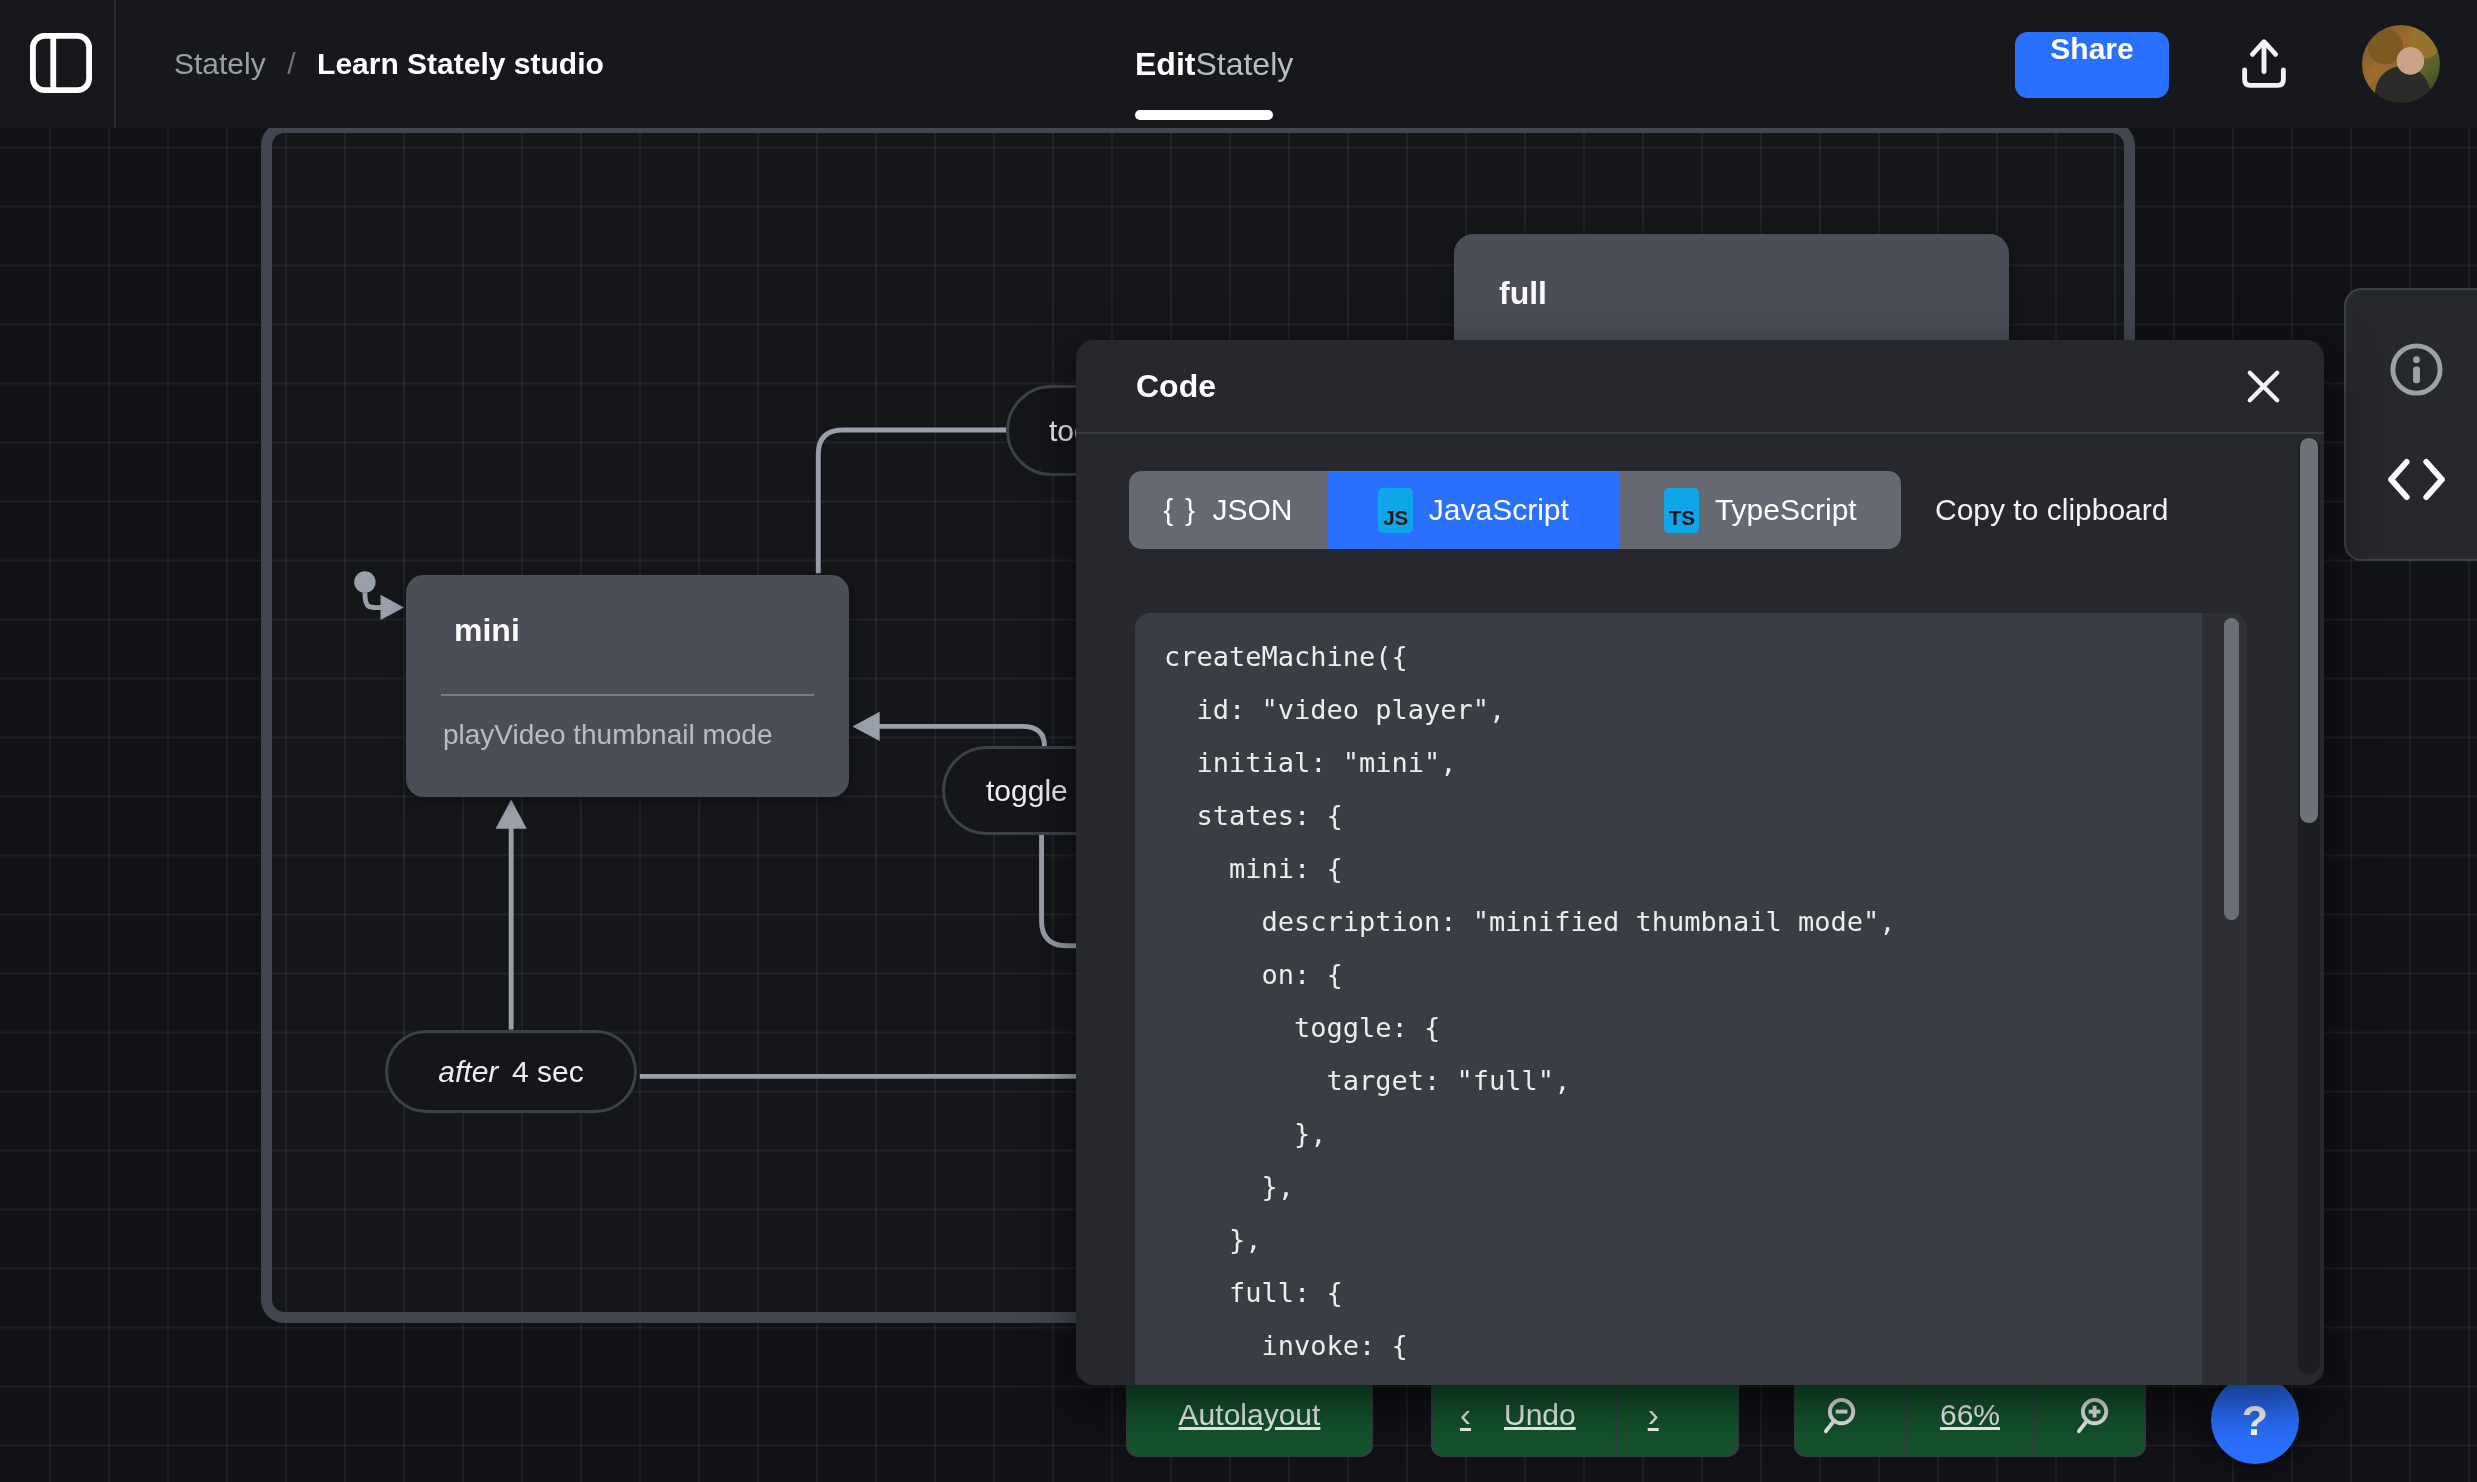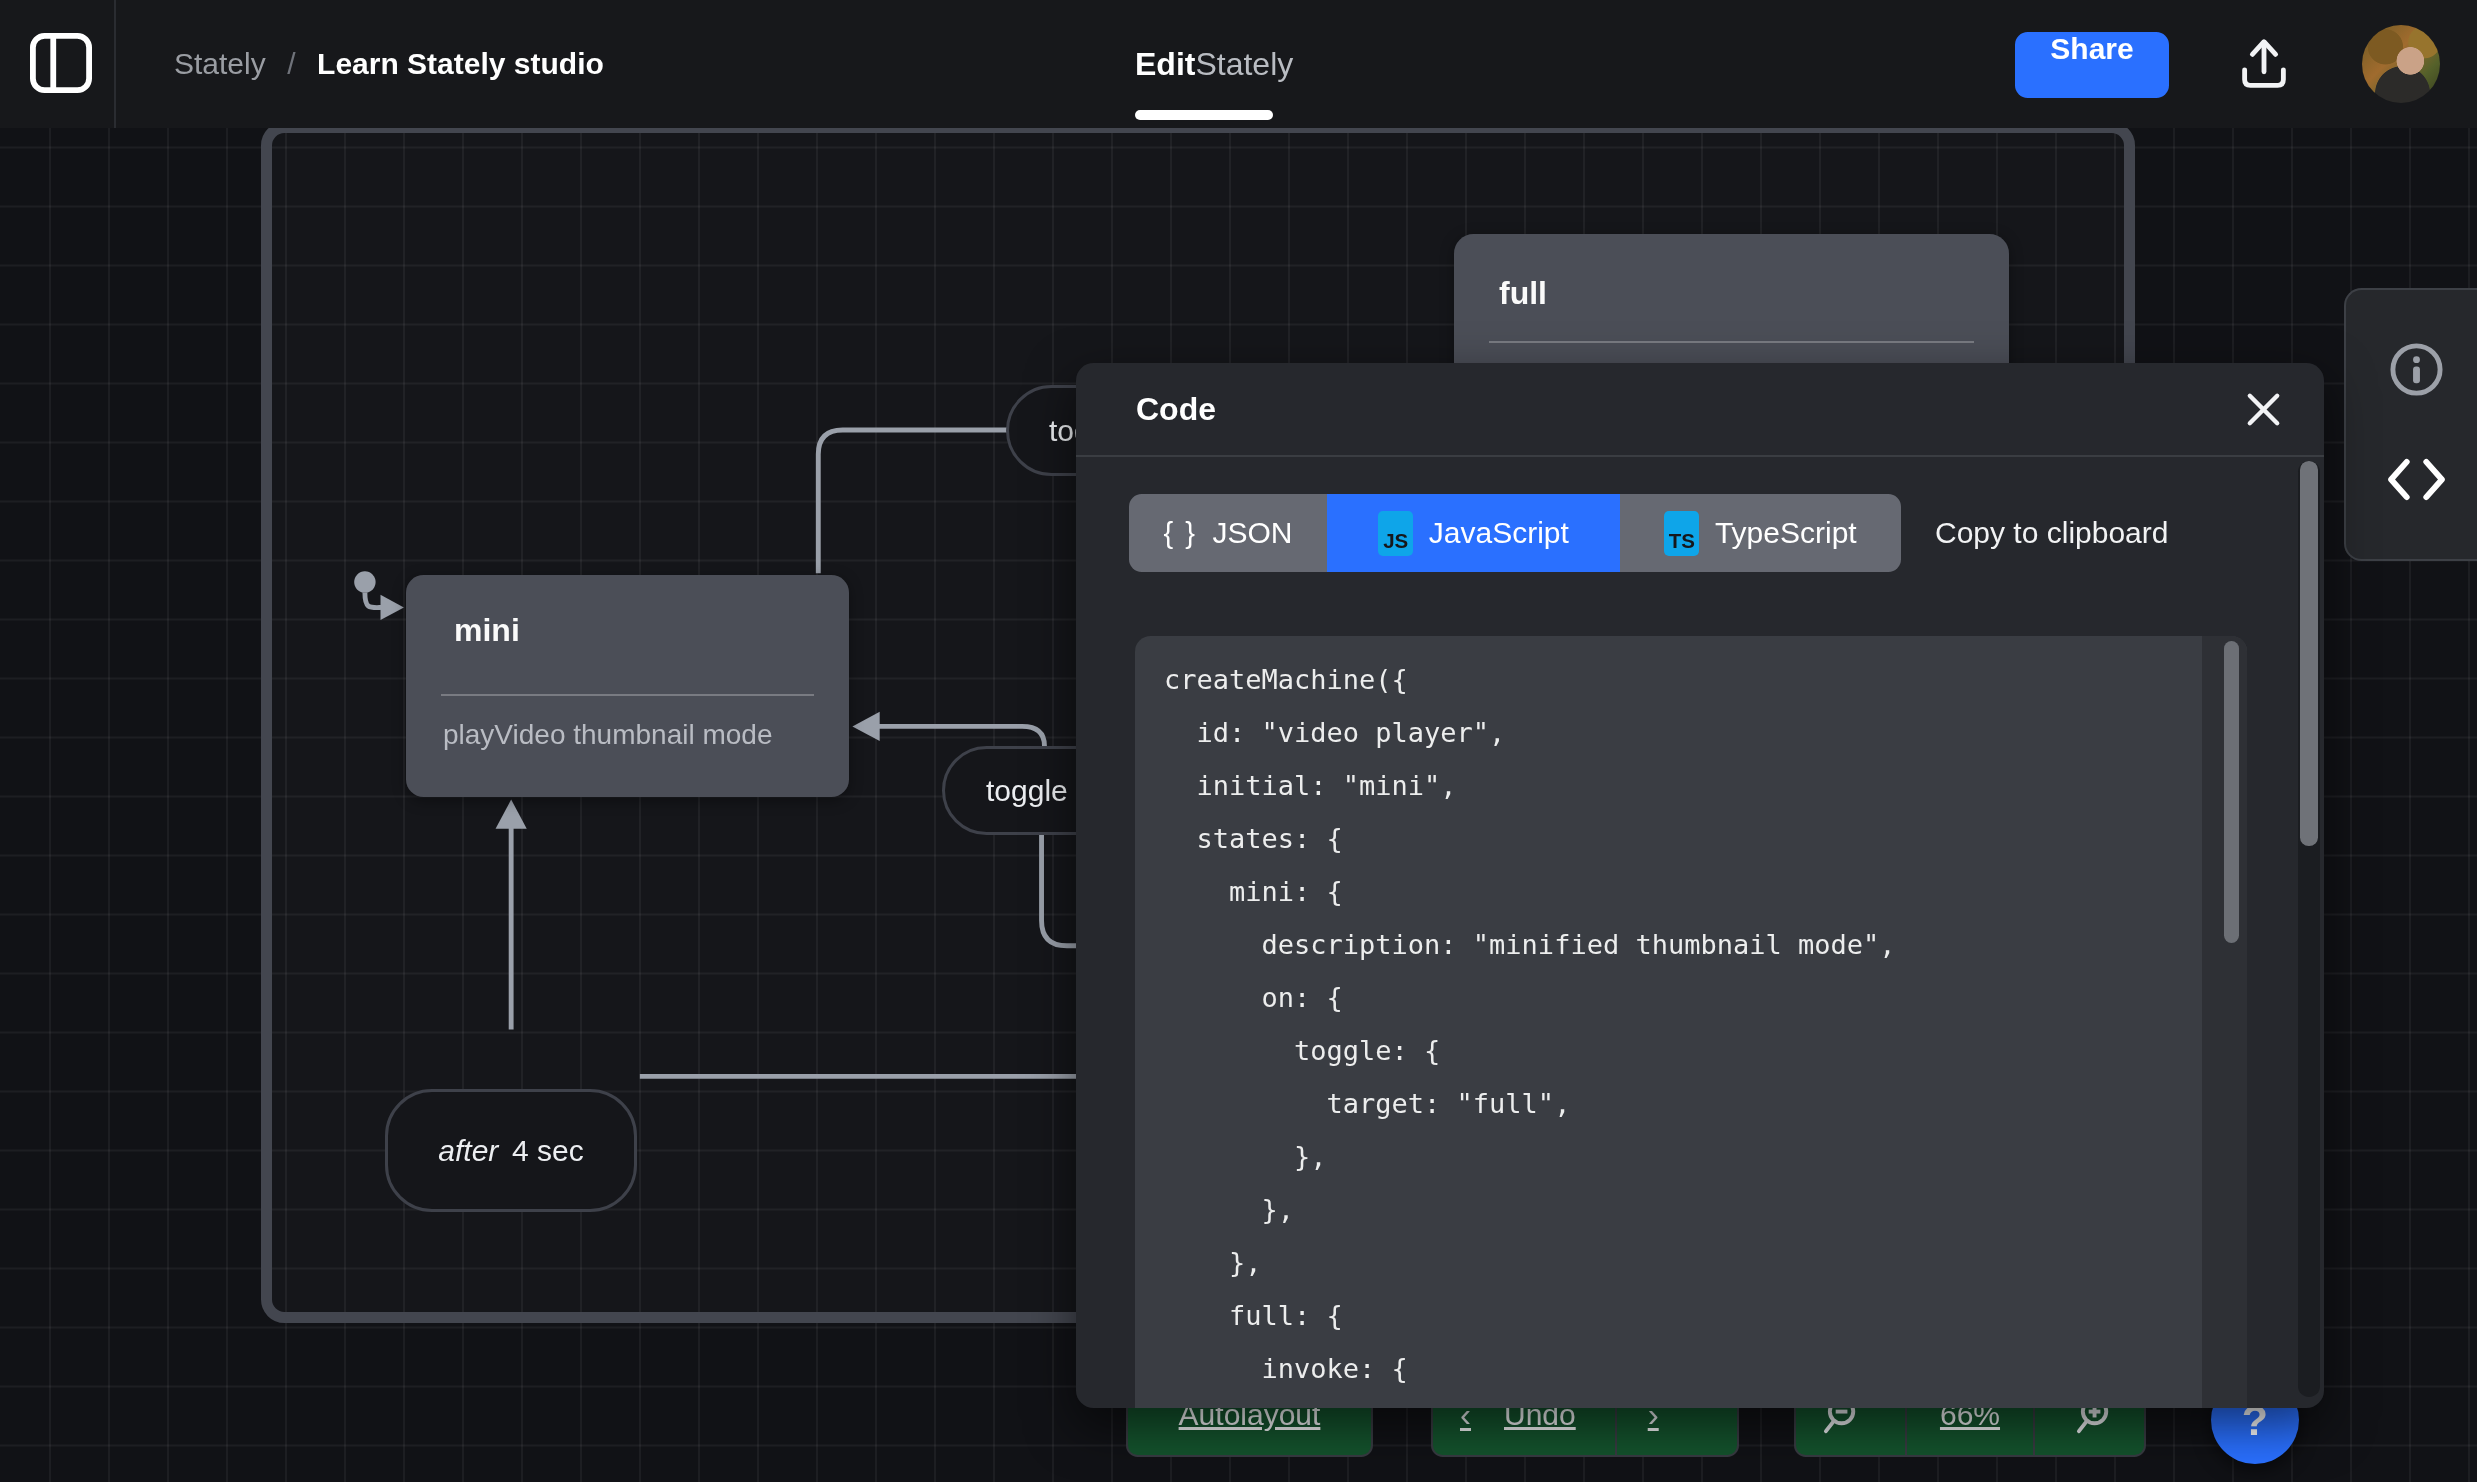--- a/index.html
+++ b/index.html
@@ -58,21 +58,21 @@
     background:#2a70ff; color:#fff; font-size:43px; font-weight:700; display:flex; align-items:center; justify-content:center;
     z-index:10; box-shadow:0 5.9px 17.6px rgba(0,0,0,.5); cursor:pointer; }
 
   
   .side-panel { position:absolute; left:2344px; top:288px; width:156px; height:273px; background:#26282c;
     border:2px solid #3d4046; border-right:none; border-radius:17.6px 0 0 17.6px; z-index:20;
     display:flex; flex-direction:column; align-items:flex-start; justify-content:space-around; padding:25px 0 25px 41px; }
   .icon-btn { width:59px; height:59px; display:flex; align-items:center; justify-content:center; cursor:pointer; }
 
   
-  .code-panel { position:absolute; left:1076px; top:363px; width:1248px; height:1045px; background:#26282d;
+  .code-panel { position:absolute; left:1076px; top:340px; width:1248px; height:1045px; background:#26282d;
     border-radius:17.6px; z-index:30; box-shadow:0 17.6px 49px rgba(0,0,0,.55); overflow:hidden; }
   .code-panel-header { position:absolute; left:0; top:0; width:100%; height:92px; }
   .code-panel-title { position:absolute; left:60px; top:0; height:92px; display:flex; align-items:center;
     color:#fff; font-size:32px; font-weight:700; }
   .close-btn { position:absolute; left:1166px; top:25px; width:43px; height:43px; cursor:pointer; }
   .header-divider { position:absolute; left:0; top:92px; width:100%; height:2px; background:#3a3d42; }
   .seg-control { position:absolute; left:53px; top:131px; height:78px; display:flex; border-radius:12.7px; overflow:hidden; }
   .seg { display:flex; align-items:center; justify-content:center; gap:15.6px; background:#666972;
     color:#fff; font-size:30px; cursor:pointer; }
   .seg.active { background:#2a70ff; }
@@ -130,21 +130,21 @@
   </div>
 
   <div class="event-pill" style="left:1006px; top:385px; width:205px; height:91px; padding-left:40px;">
     <span>toggle</span>
   </div>
 
   <div class="event-pill" style="left:942px; top:746px; width:209px; height:89px; padding-left:41px;">
     <span>toggle</span>
   </div>
 
-  <div class="event-pill" style="left:385px; top:1089px; width:252px; height:123px; justify-content:center; gap:13.7px;">
+  <div class="event-pill" style="left:385px; top:1030px; width:252px; height:83px; justify-content:center; gap:13.7px;">
     <span style="font-style:italic;">after</span>
     <span>4 sec</span>
   </div>
 
   <div class="bottom-btn" style="left:1126px; top:1373px; width:247px; height:84px;">
     <span>Autolayout</span>
   </div>
 
   <div class="bottom-btn" style="left:1431px; top:1373px; width:308px; height:84px; justify-content:flex-start;">
     <span class="chev" style="margin-left:27px;">‹</span>

